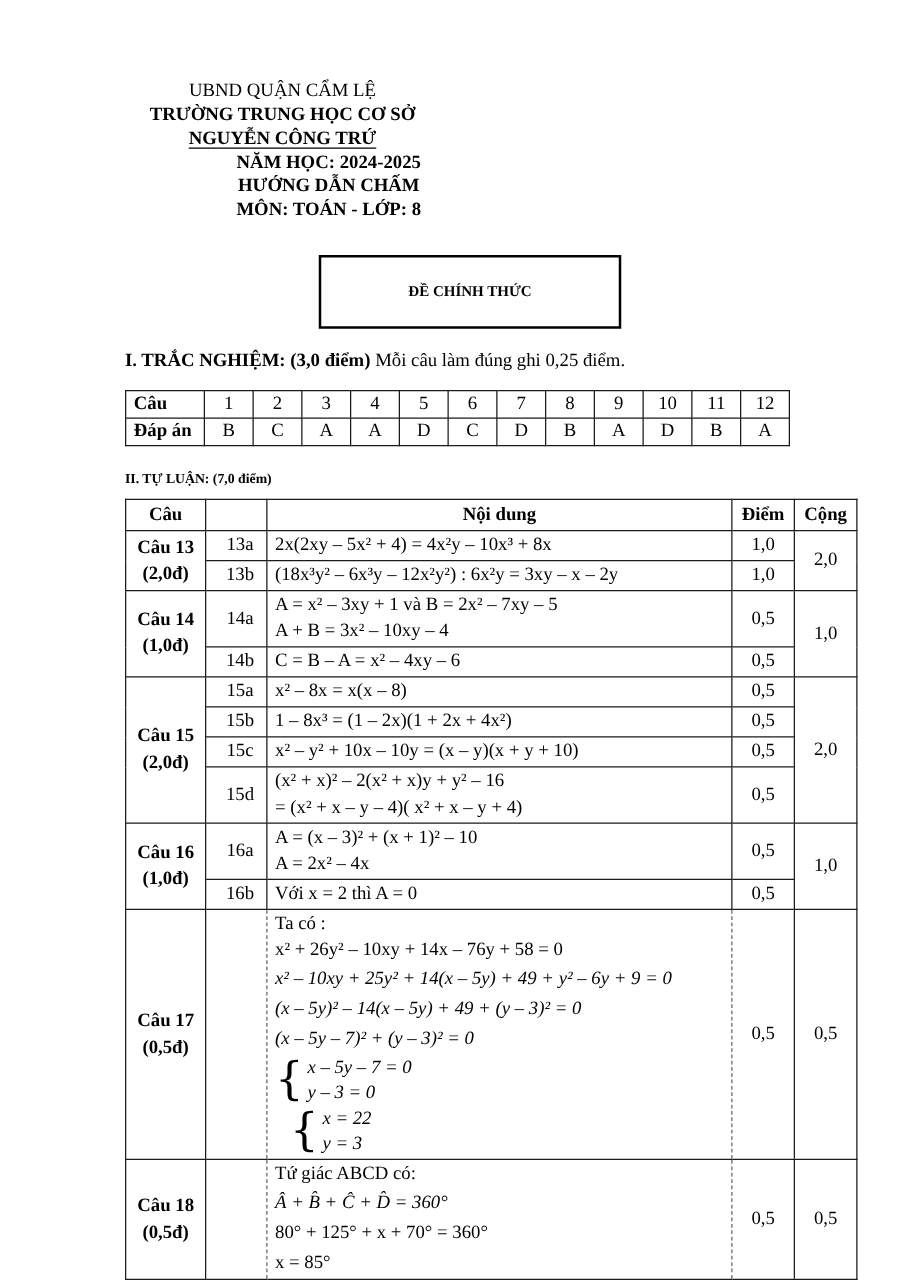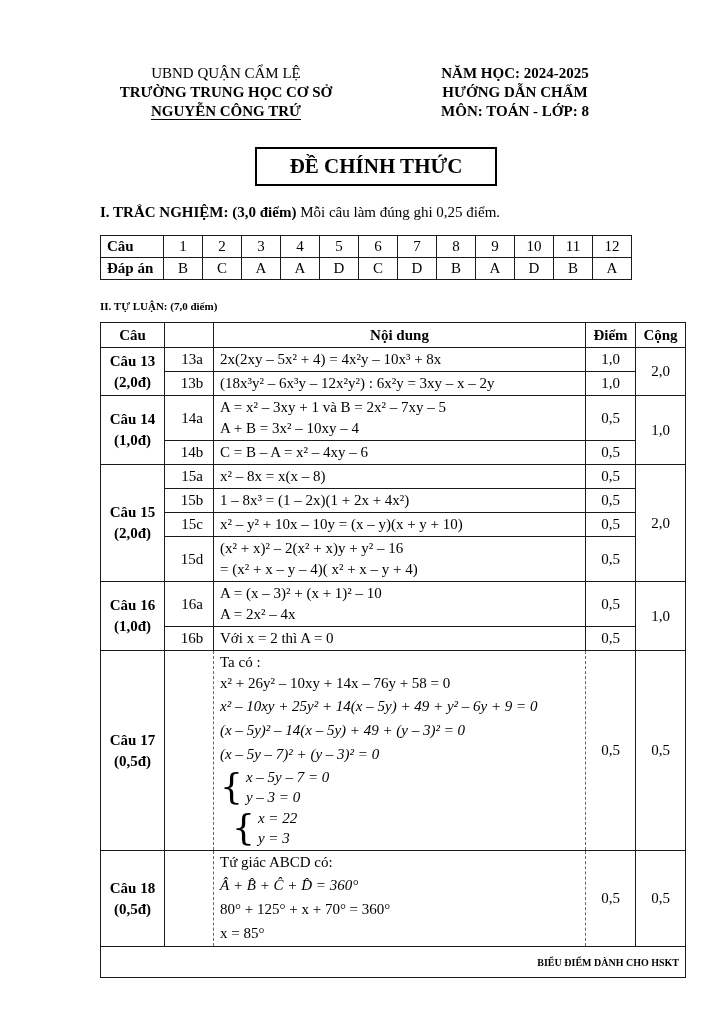--- a/index.html
+++ b/index.html
@@ -5,31 +5,31 @@
   html, body { margin:0; padding:0; }
   body {
     width:725px; height:1024px;
     background:#ffffff; color:#000;
     font-family:"Liberation Serif", serif;
     overflow:hidden;
   }
   .page { box-sizing:border-box; padding:64px 40px 0 100px; }
 
   
-  .header { display:flex; width:585px; }
+  .header { display:flex; width:585px;flex-direction:column; }
   .h-left { width:252px; text-align:center; font-size:15px; line-height:19px; }
   .h-left .l1 { font-weight:normal; }
   .h-left .l2 { font-weight:bold; }
   .h-left .l3 { font-weight:bold; text-decoration:underline; text-underline-offset:3px; }
   .h-right { margin-left:38px; width:250px; text-align:center; font-weight:bold;
              font-size:15px; line-height:19px; }
 
   
   .official-box { margin:26px 0 0 155px; width:238px; border:2px solid #000;
-                  text-align:center; font-weight:bold; font-size:21px; padding:5px 0; }
+                  text-align:center; font-weight:bold; font-size:12px; padding:20px 0; }
 
   
   .sec1 { margin-top:18px; font-size:15px; }
   .sec-title { font-weight:bold; }
   .sec2 { margin-top:20px; font-weight:bold; font-size:11px; }
 
   
   .mc-table { border-collapse:collapse; margin-top:14px; }
   .mc-table td { border:1px solid #1a1a1a; font-size:15px; height:21px;
                  text-align:center; padding:0 4px; min-width:30px; }

